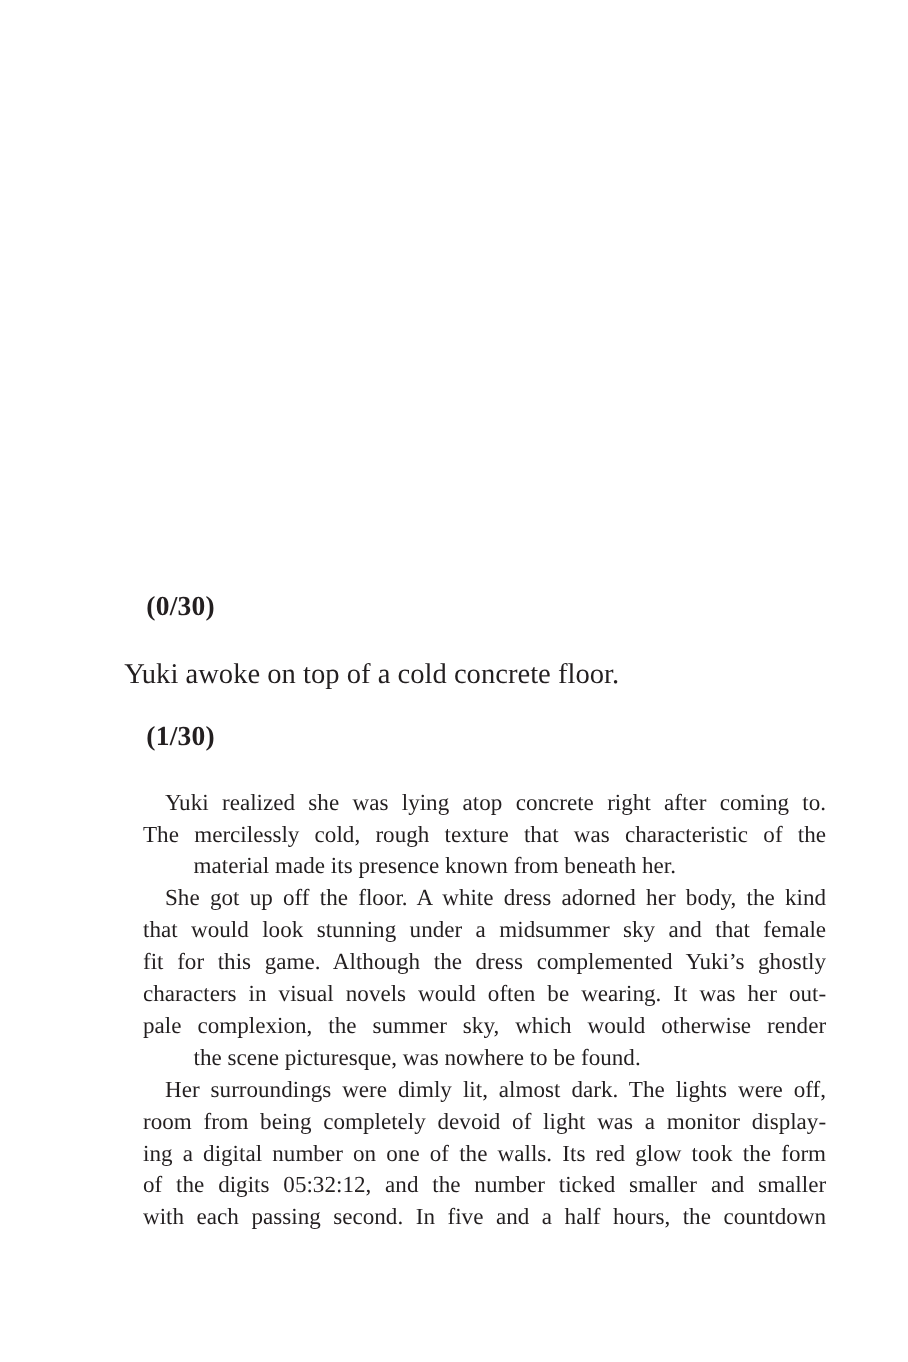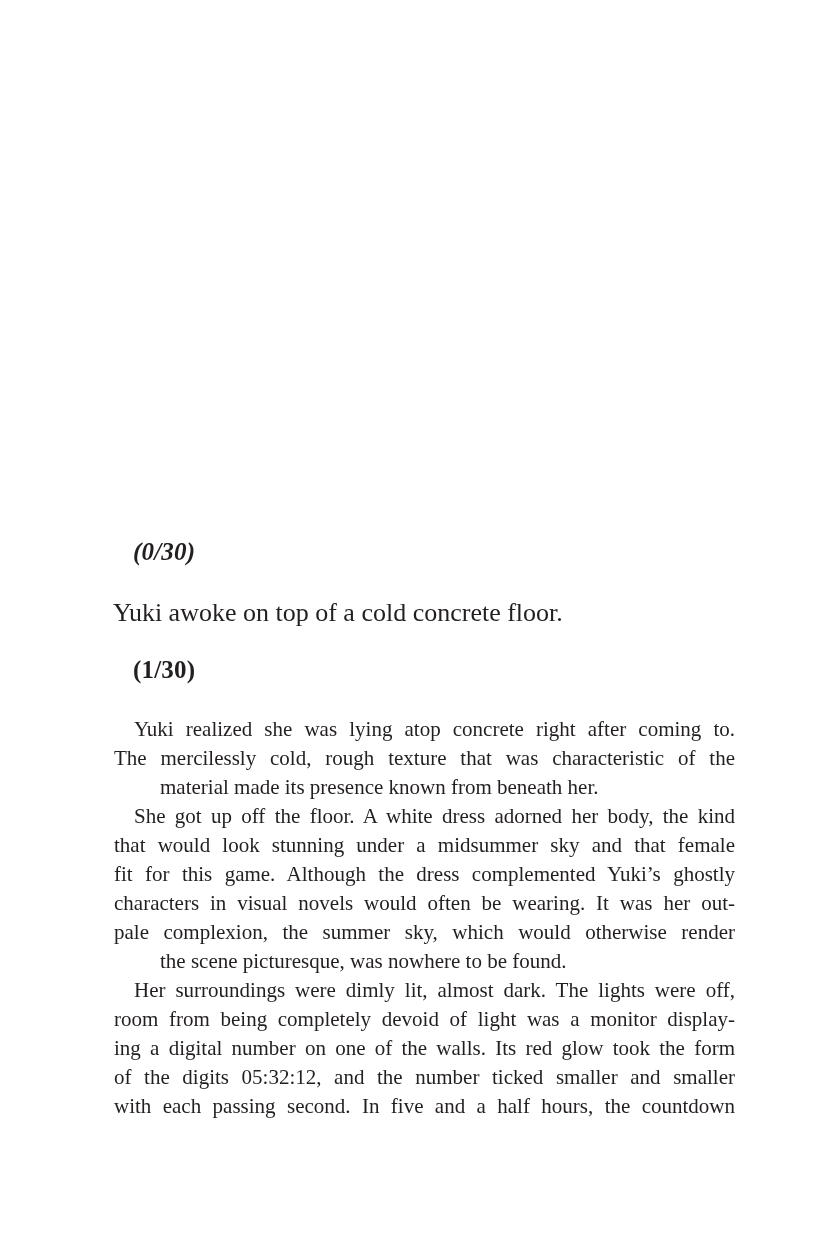--- a/index.html
+++ b/index.html
@@ -23,34 +23,34 @@
     }
     .heading {
       position: absolute;
       left: 20px;
       font-weight: bold;
       font-size: 25px;
       line-height: 30px;
       margin: 0;
       letter-spacing: 0.2px;
     }
-    .h0 { top: 537px; font-style: italic; }
+    .h0 { top: 537px; }
     .h1 { top: 655px; text-align: right; }
     .summary {
       position: absolute;
       left: 0;
       top: 598px;
       font-size: 26px;
       line-height: 29px;
       margin: 0;
       white-space: nowrap;
     }
     .body-text {
       position: absolute;
-      left: 1px;
+      left: 17px;
       top: 715px;
       width: 621px;
     }
     .line {
       display: block;
       text-align: justify;
       text-align-last: justify;
       white-space: nowrap;
     }
     .line.last {

